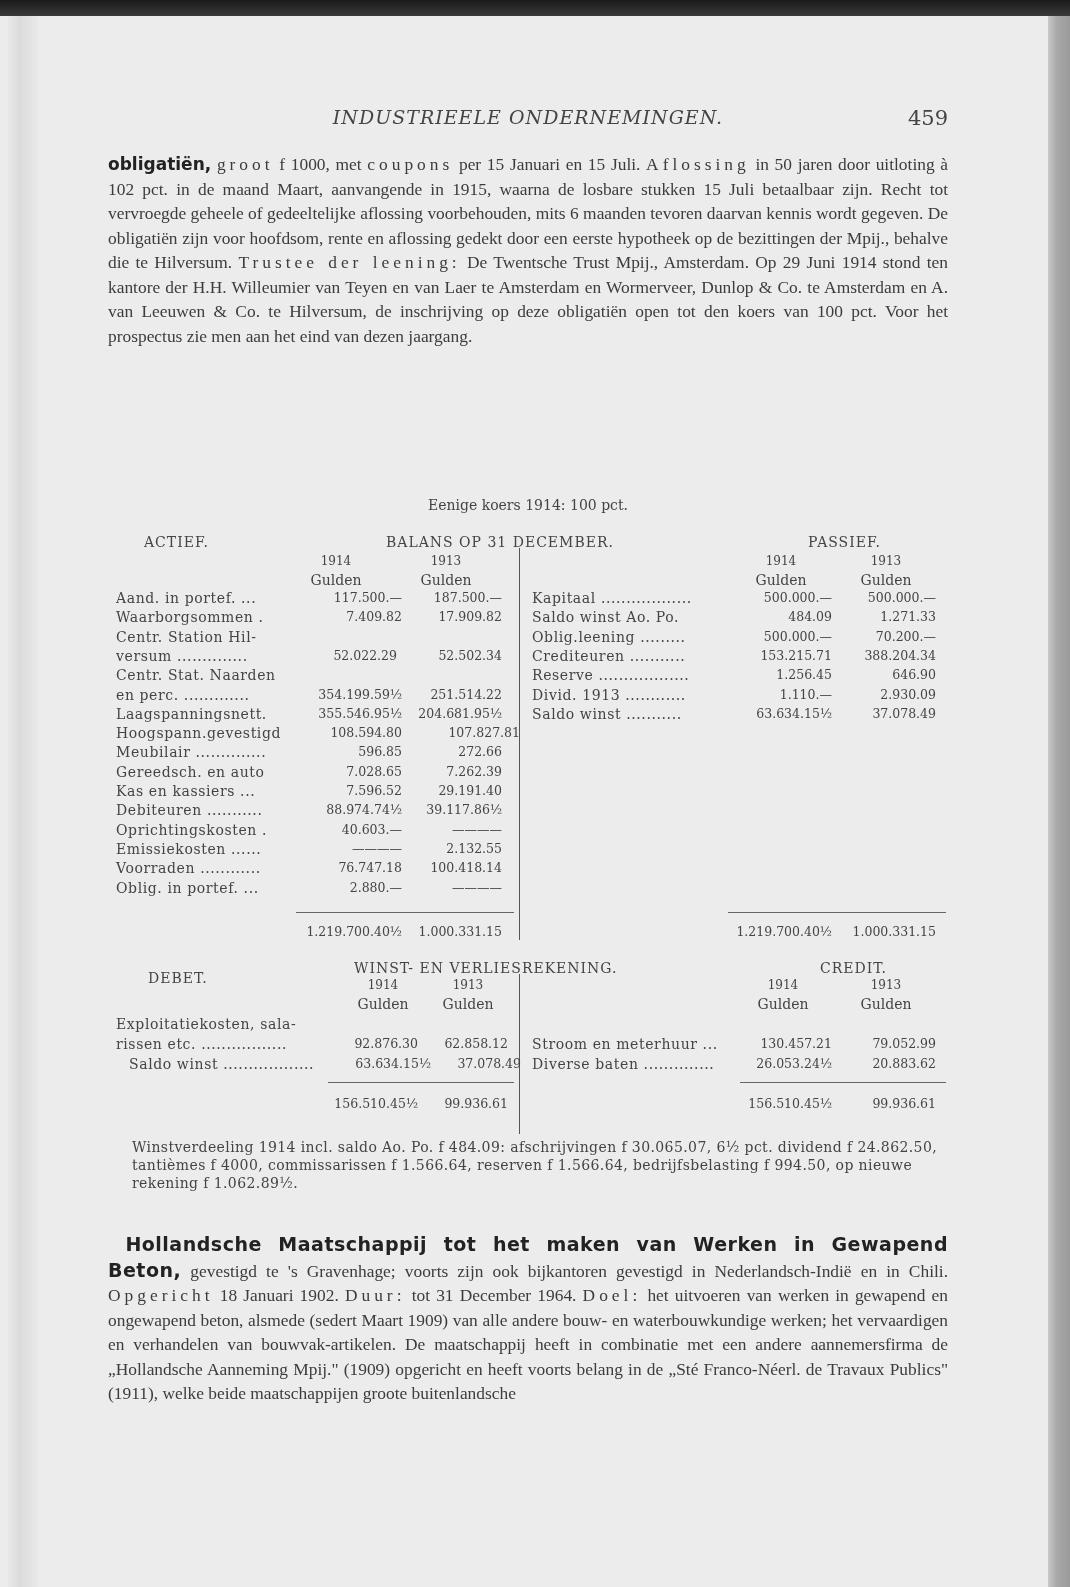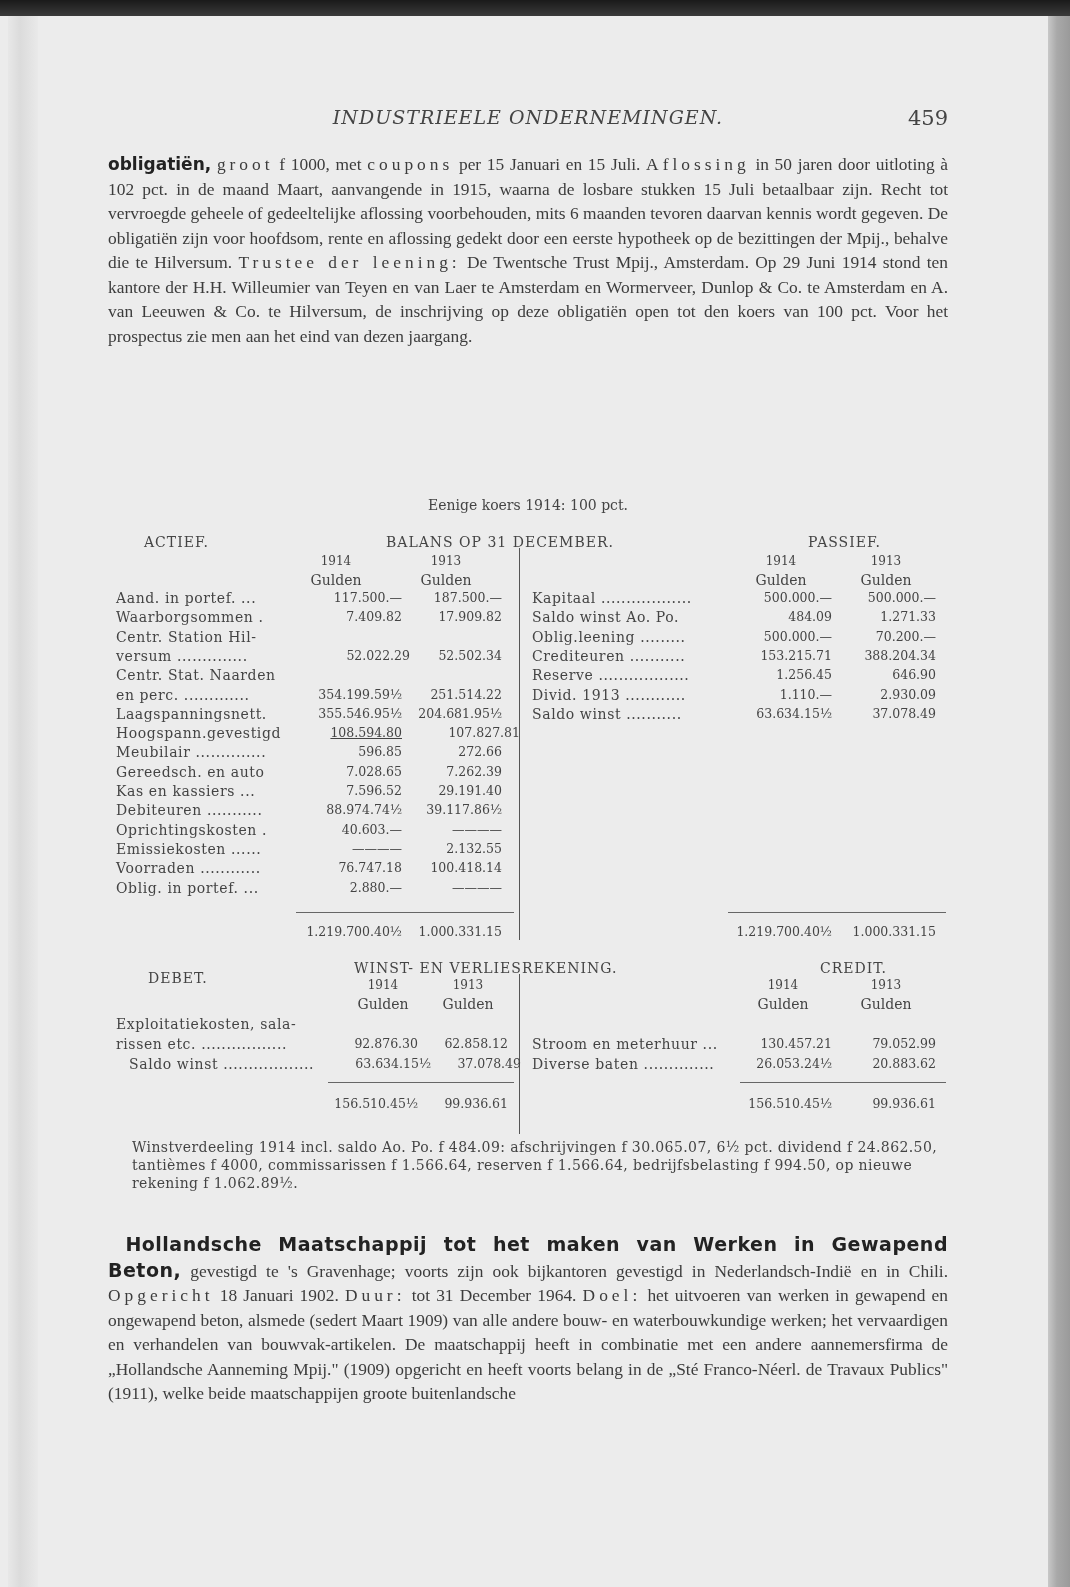--- a/index.html
+++ b/index.html
@@ -83,41 +83,41 @@
           <span class="v1" style="left: 184px;">7.409.82</span>
           <span class="v2" style="left: 284px;">17.909.82</span>
         </div>
         <div class="row" style="left: 0px; top: 94.6px;">
           <span class="lbl">Centr. Station Hil-</span>
           <span class="v1" style="left: 184px;"></span>
           <span class="v2" style="left: 284px;"></span>
         </div>
         <div class="row" style="left: 0px; top: 113.9px;">
           <span class="lbl">  versum ..............</span>
-          <span class="v1" style="left: 192px;">52.022.29</span>
+          <span class="v1" style="left: 179px;">52.022.29</span>
           <span class="v2" style="left: 284px;">52.502.34</span>
         </div>
         <div class="row" style="left: 0px; top: 133.2px;">
           <span class="lbl">Centr. Stat. Naarden</span>
           <span class="v1" style="left: 184px;"></span>
           <span class="v2" style="left: 284px;"></span>
         </div>
         <div class="row" style="left: 0px; top: 152.5px;">
           <span class="lbl">  en perc. .............</span>
           <span class="v1" style="left: 184px;">354.199.59½</span>
           <span class="v2" style="left: 284px;">251.514.22</span>
         </div>
         <div class="row" style="left: 0px; top: 171.8px;">
           <span class="lbl">Laagspanningsnett.</span>
           <span class="v1" style="left: 184px;">355.546.95½</span>
           <span class="v2" style="left: 284px;">204.681.95½</span>
         </div>
         <div class="row" style="left: 0px; top: 191.1px;">
           <span class="lbl">Hoogspann.gevestigd</span>
-          <span class="v1" style="left: 184px; text-decoration: underline;">108.594.80</span>
+          <span class="v1" style="left: 184px;">108.594.80</span>
           <span class="v2" style="left: 284px; padding-left: 18px;">107.827.81</span>
         </div>
         <div class="row" style="left: 0px; top: 210.4px;">
           <span class="lbl">Meubilair ..............</span>
           <span class="v1" style="left: 184px;">596.85</span>
           <span class="v2" style="left: 284px;">272.66</span>
         </div>
         <div class="row" style="left: 0px; top: 229.7px;">
           <span class="lbl">Gereedsch. en auto</span>
           <span class="v1" style="left: 184px;">7.028.65</span>

